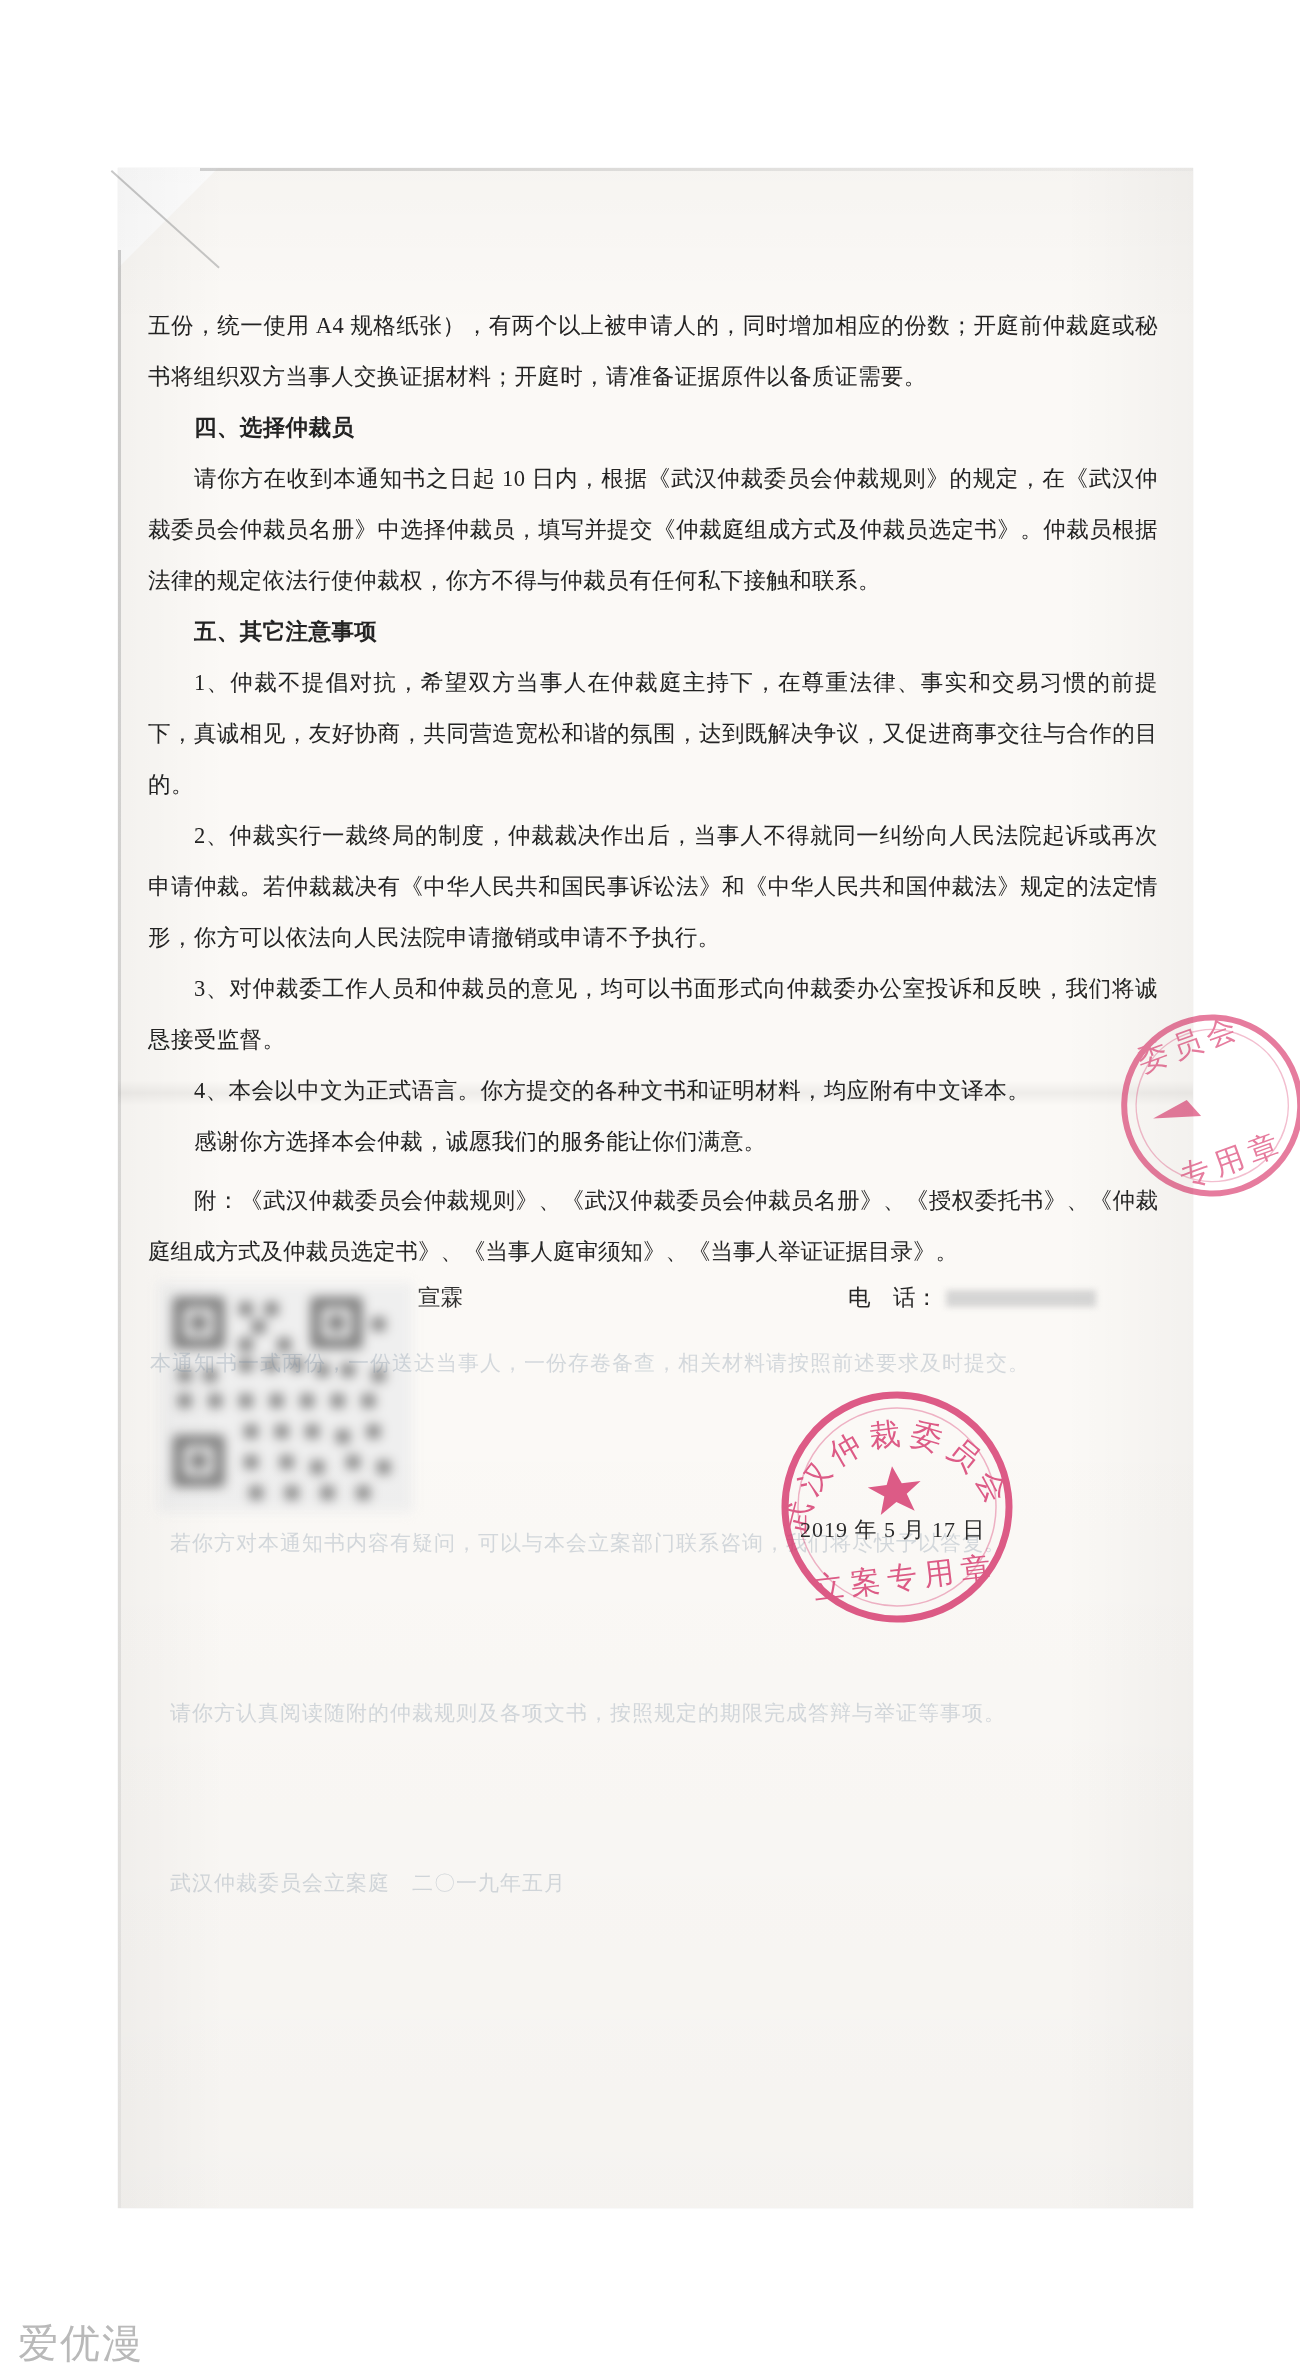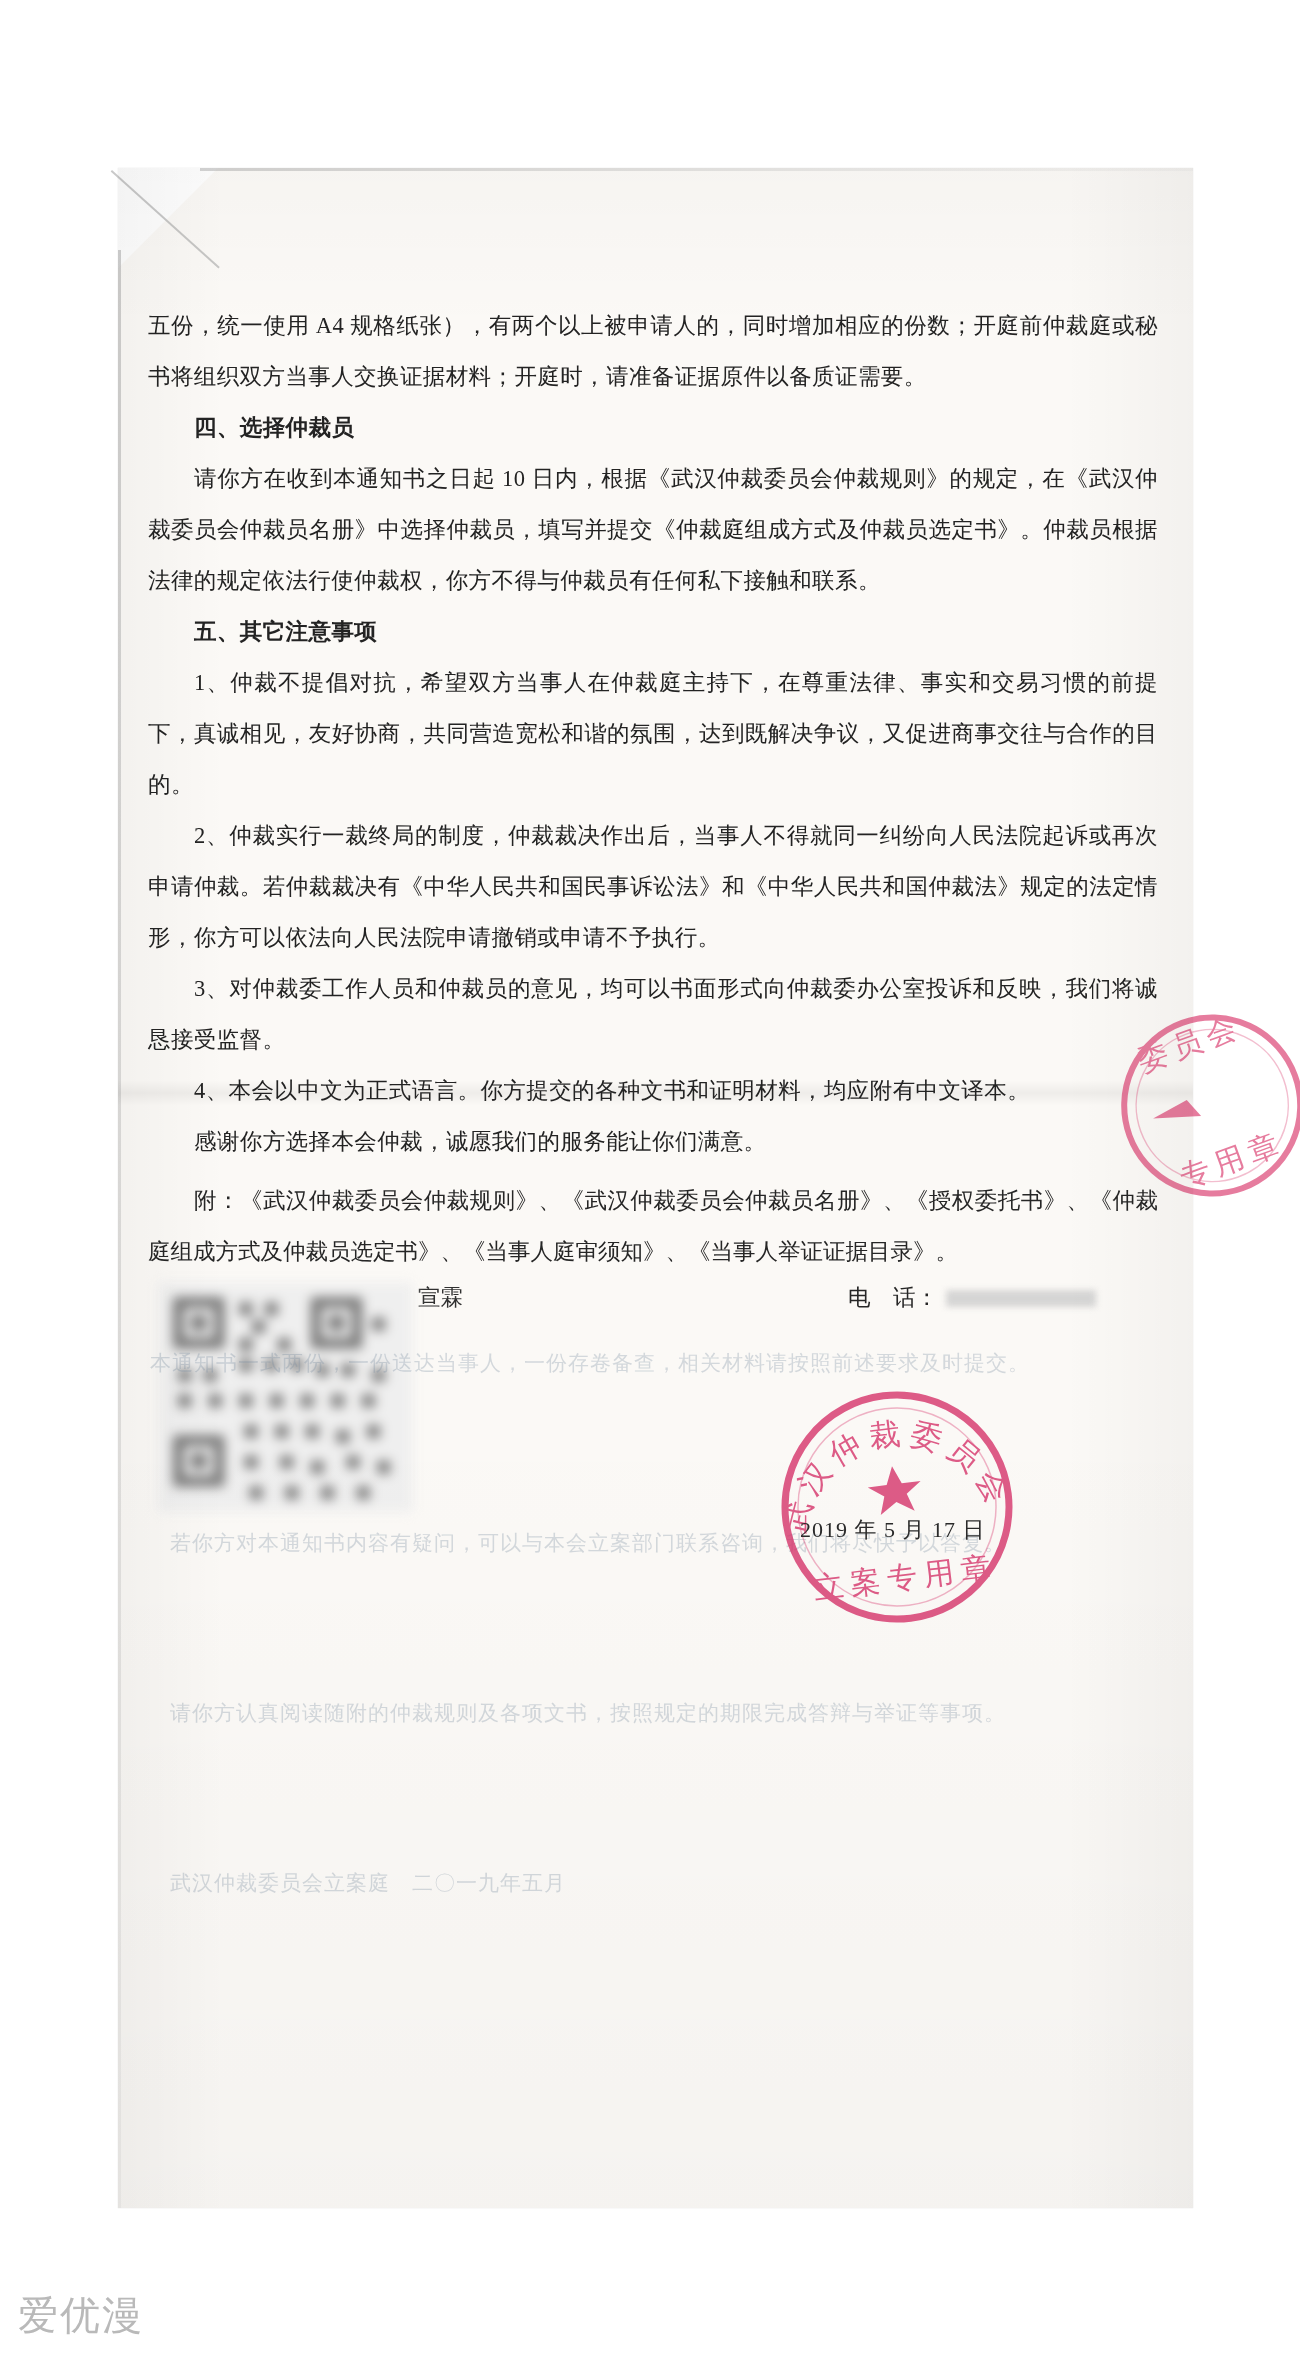--- a/index.html
+++ b/index.html
@@ -212,21 +212,21 @@
     font-size: 22px;
     color: #2a2a2a;
     letter-spacing: 1px;
     white-space: nowrap;
   }
 
   
   .watermark {
     position: absolute;
     left: 18px;
-    bottom: 36px;
+    bottom: 8px;
     font-size: 40px;
     color: #b9b9b9;
     font-family: "Liberation Sans", sans-serif;
     letter-spacing: 2px;
   }
 </style>
 </head>
 <body>
 
 <div id="page">

